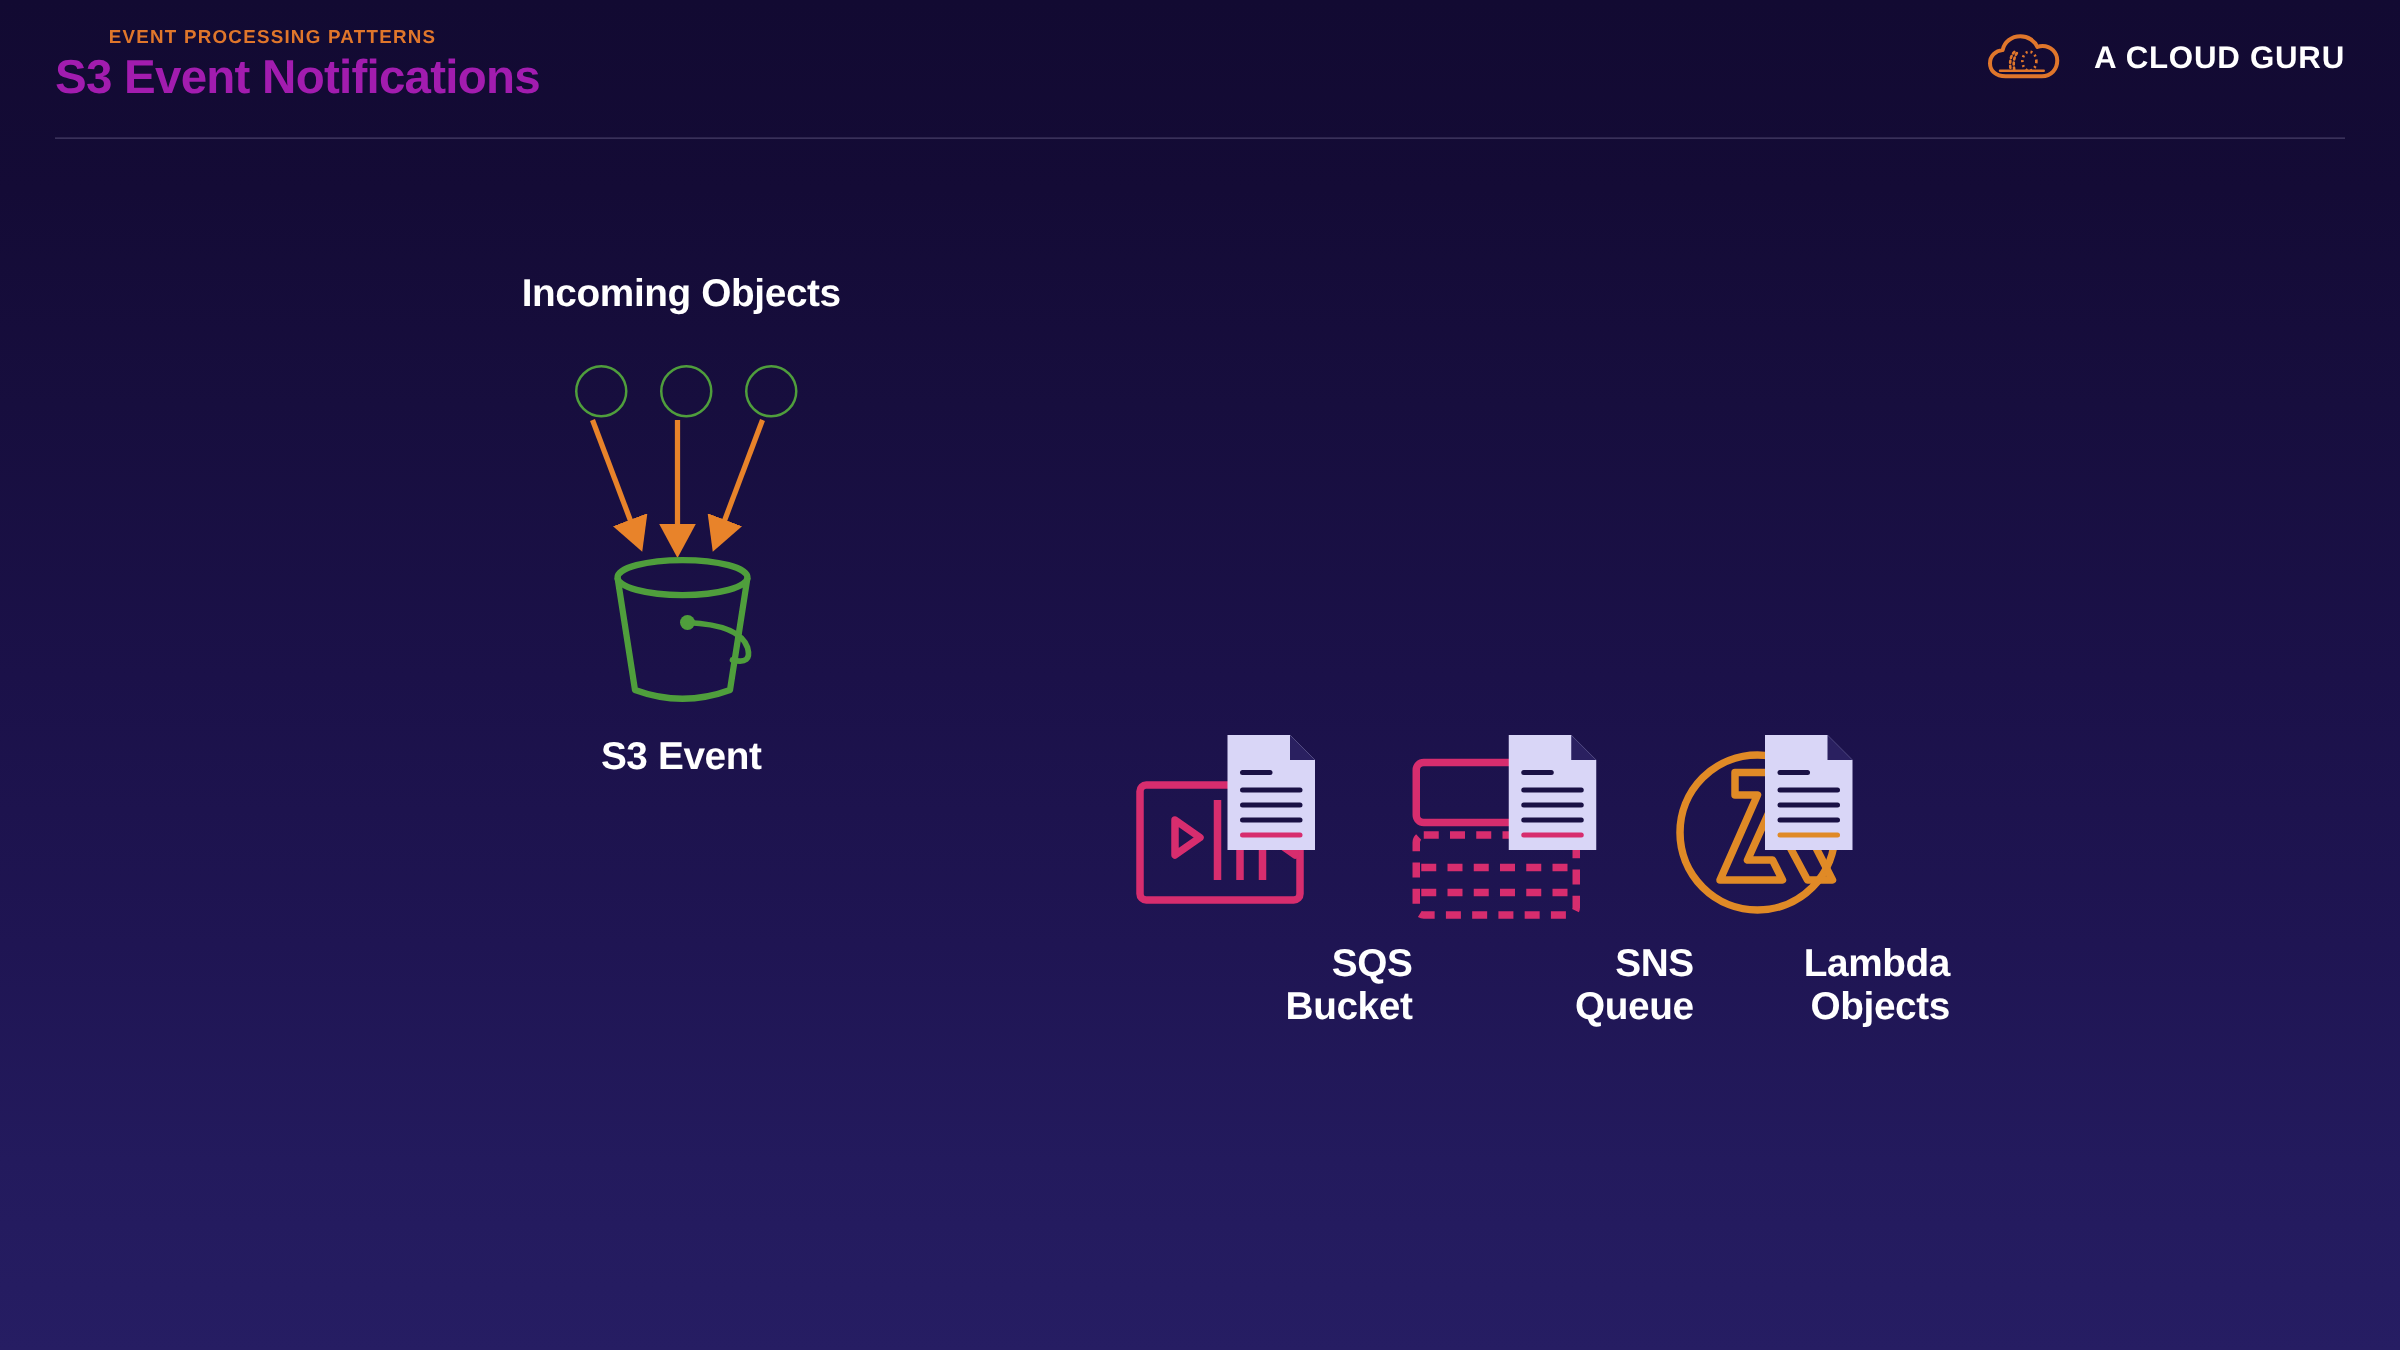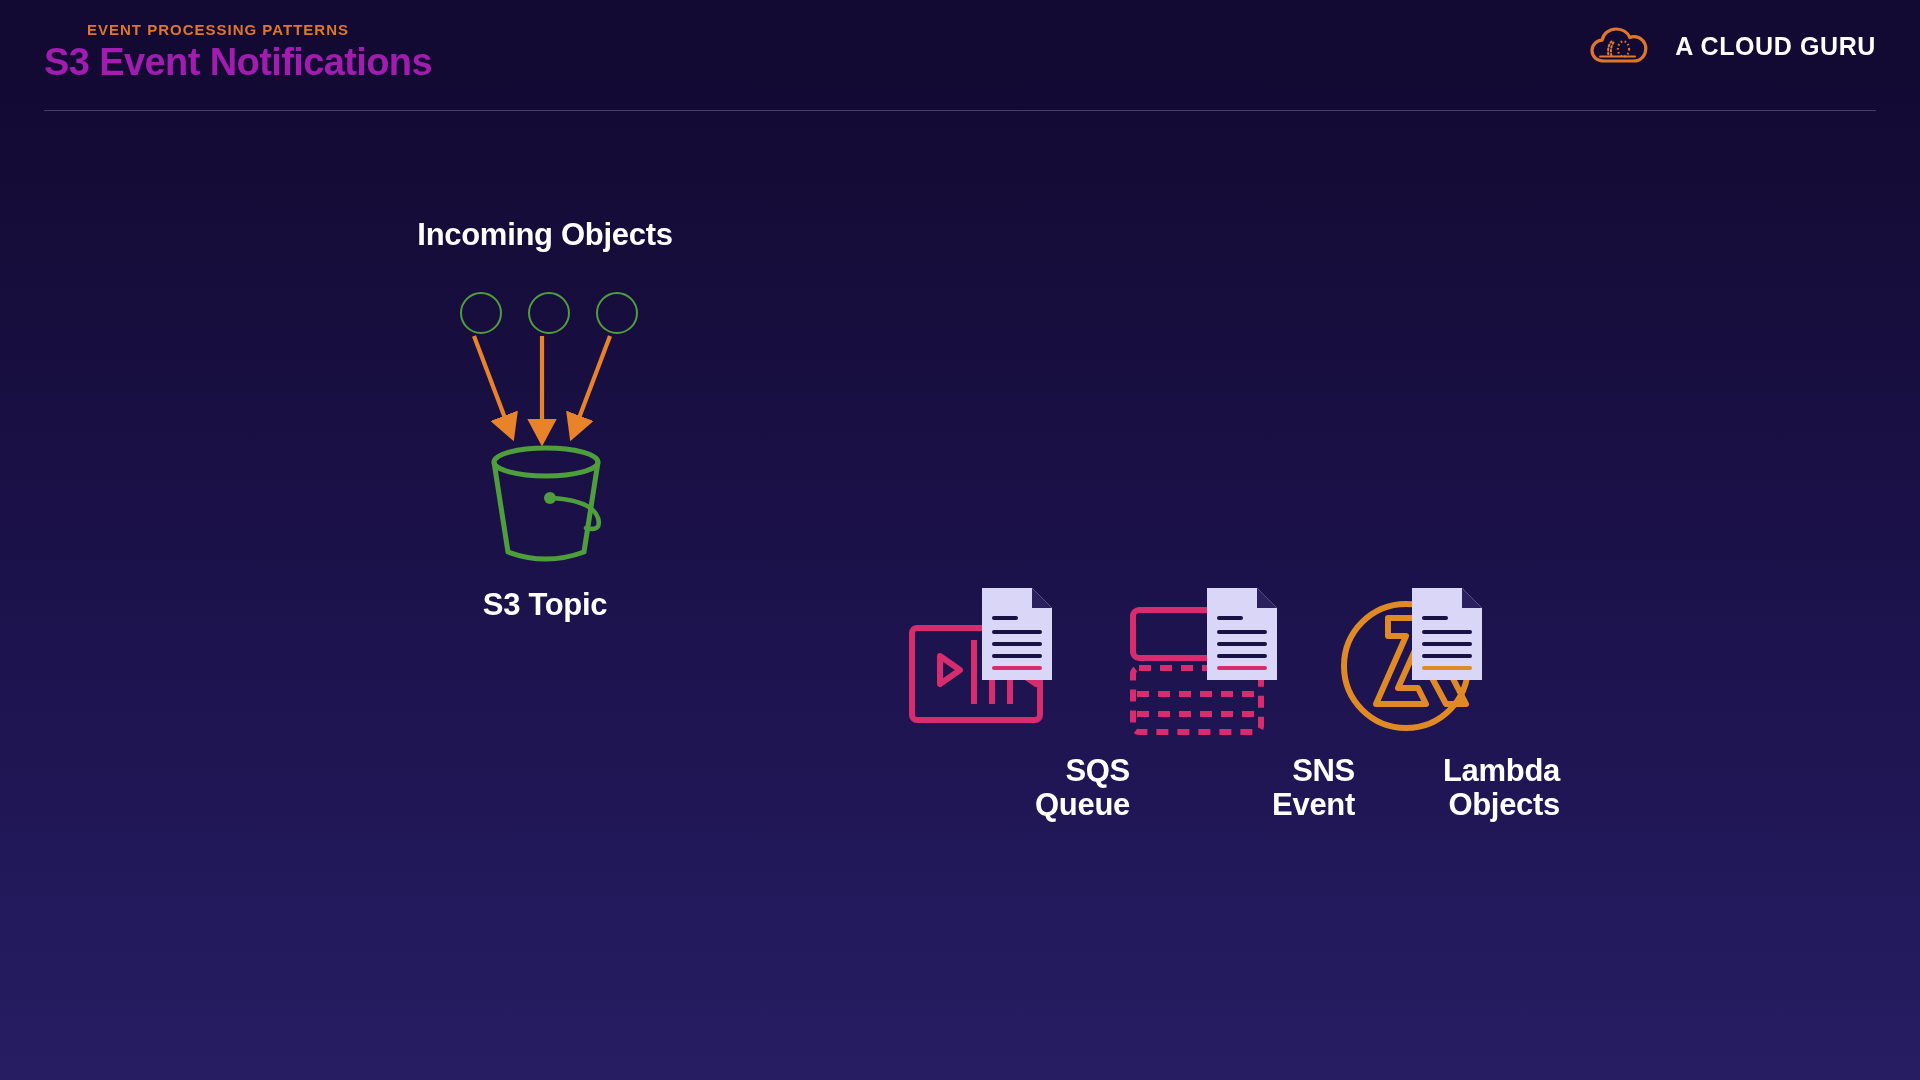--- a/index.html
+++ b/index.html
@@ -129,21 +129,21 @@
 
   <span class="bucket-svg">
     <svg width="140" height="130" viewBox="0 0 140 130">
       <ellipse cx="66" cy="22" rx="52" ry="14" fill="none" stroke="#4F9E3C" stroke-width="5"></ellipse>
       <path d="M14 22 L28 112 Q66 126 104 112 L118 22" fill="none" stroke="#4F9E3C" stroke-width="5" stroke-linejoin="round"></path>
       <path d="M70 58 Q112 60 118 78 Q122 92 106 88" fill="none" stroke="#4F9E3C" stroke-width="4.6" stroke-linecap="round"></path>
       <circle cx="70" cy="58" r="6" fill="#4F9E3C"></circle>
     </svg>
   </span>
 
-  <div class="node-label lbl-s3">S3 Topic</div>
+  <div class="node-label lbl-s3">S3 Event</div>
 
   <div class="target t-sqs">
     <div class="icon-slot">
       <span>
         <svg width="200" height="180" viewBox="0 0 200 180" style="position:absolute;left:0;top:0;">
           <rect x="12" y="58" width="128" height="92" rx="5" fill="none" stroke="#D72D6E" stroke-width="6"></rect>
           <path d="M40 86 L60 100 L40 114 Z" fill="none" stroke="#D72D6E" stroke-width="6" stroke-linejoin="round"></path>
           <line x1="74" y1="70" x2="74" y2="134" stroke="#D72D6E" stroke-width="6"></line>
           <line x1="92" y1="70" x2="92" y2="134" stroke="#D72D6E" stroke-width="6"></line>
           <line x1="110" y1="70" x2="110" y2="134" stroke="#D72D6E" stroke-width="6"></line>
@@ -159,21 +159,21 @@
             <line x1="16" y1="48" x2="62" y2="48"></line>
             <line x1="16" y1="60" x2="62" y2="60"></line>
             <line x1="16" y1="72" x2="62" y2="72"></line>
           </g>
           <line x1="16" y1="84" x2="62" y2="84" stroke="#D72D6E" stroke-width="4" stroke-linecap="round"></line>
         </svg>
       </span>
     </div>
     <div class="node-label-t">
       <span>SQS</span><br>
-      <span>Queue</span>
+      <span>Bucket</span>
     </div>
   </div>
 
   <div class="target t-sns">
     <div class="icon-slot">
       <span>
         <svg width="200" height="180" viewBox="0 0 200 180" style="position:absolute;left:0;top:0;">
           <rect x="8" y="40" width="128" height="48" rx="6" fill="none" stroke="#D72D6E" stroke-width="6"></rect>
           <rect x="8" y="98" width="128" height="64" rx="6" fill="none" stroke="#D72D6E" stroke-width="6" stroke-dasharray="12 9"></rect>
           <line x1="12" y1="124" x2="132" y2="124" stroke="#D72D6E" stroke-width="6" stroke-dasharray="12 9"></line>
@@ -189,21 +189,21 @@
             <line x1="16" y1="48" x2="62" y2="48"></line>
             <line x1="16" y1="60" x2="62" y2="60"></line>
             <line x1="16" y1="72" x2="62" y2="72"></line>
           </g>
           <line x1="16" y1="84" x2="62" y2="84" stroke="#D72D6E" stroke-width="4" stroke-linecap="round"></line>
         </svg>
       </span>
     </div>
     <div class="node-label-t">
       <span>SNS</span><br>
-      <span>Event</span>
+      <span>Queue</span>
     </div>
   </div>
 
   <div class="target t-lambda">
     <div class="icon-slot">
       <span>
         <svg width="200" height="180" viewBox="0 0 200 180" style="position:absolute;left:0;top:0;">
           <circle cx="76" cy="96" r="62" fill="none" stroke="#E08A26" stroke-width="6"></circle>
           <path d="M46 134 L76 66 L58 66 L58 48 L92 48 L136 134 L116 134 L86 78 L68 118 L88 118 L96 134 Z" fill="none" stroke="#E08A26" stroke-width="6" stroke-linejoin="round"></path>
         </svg>

